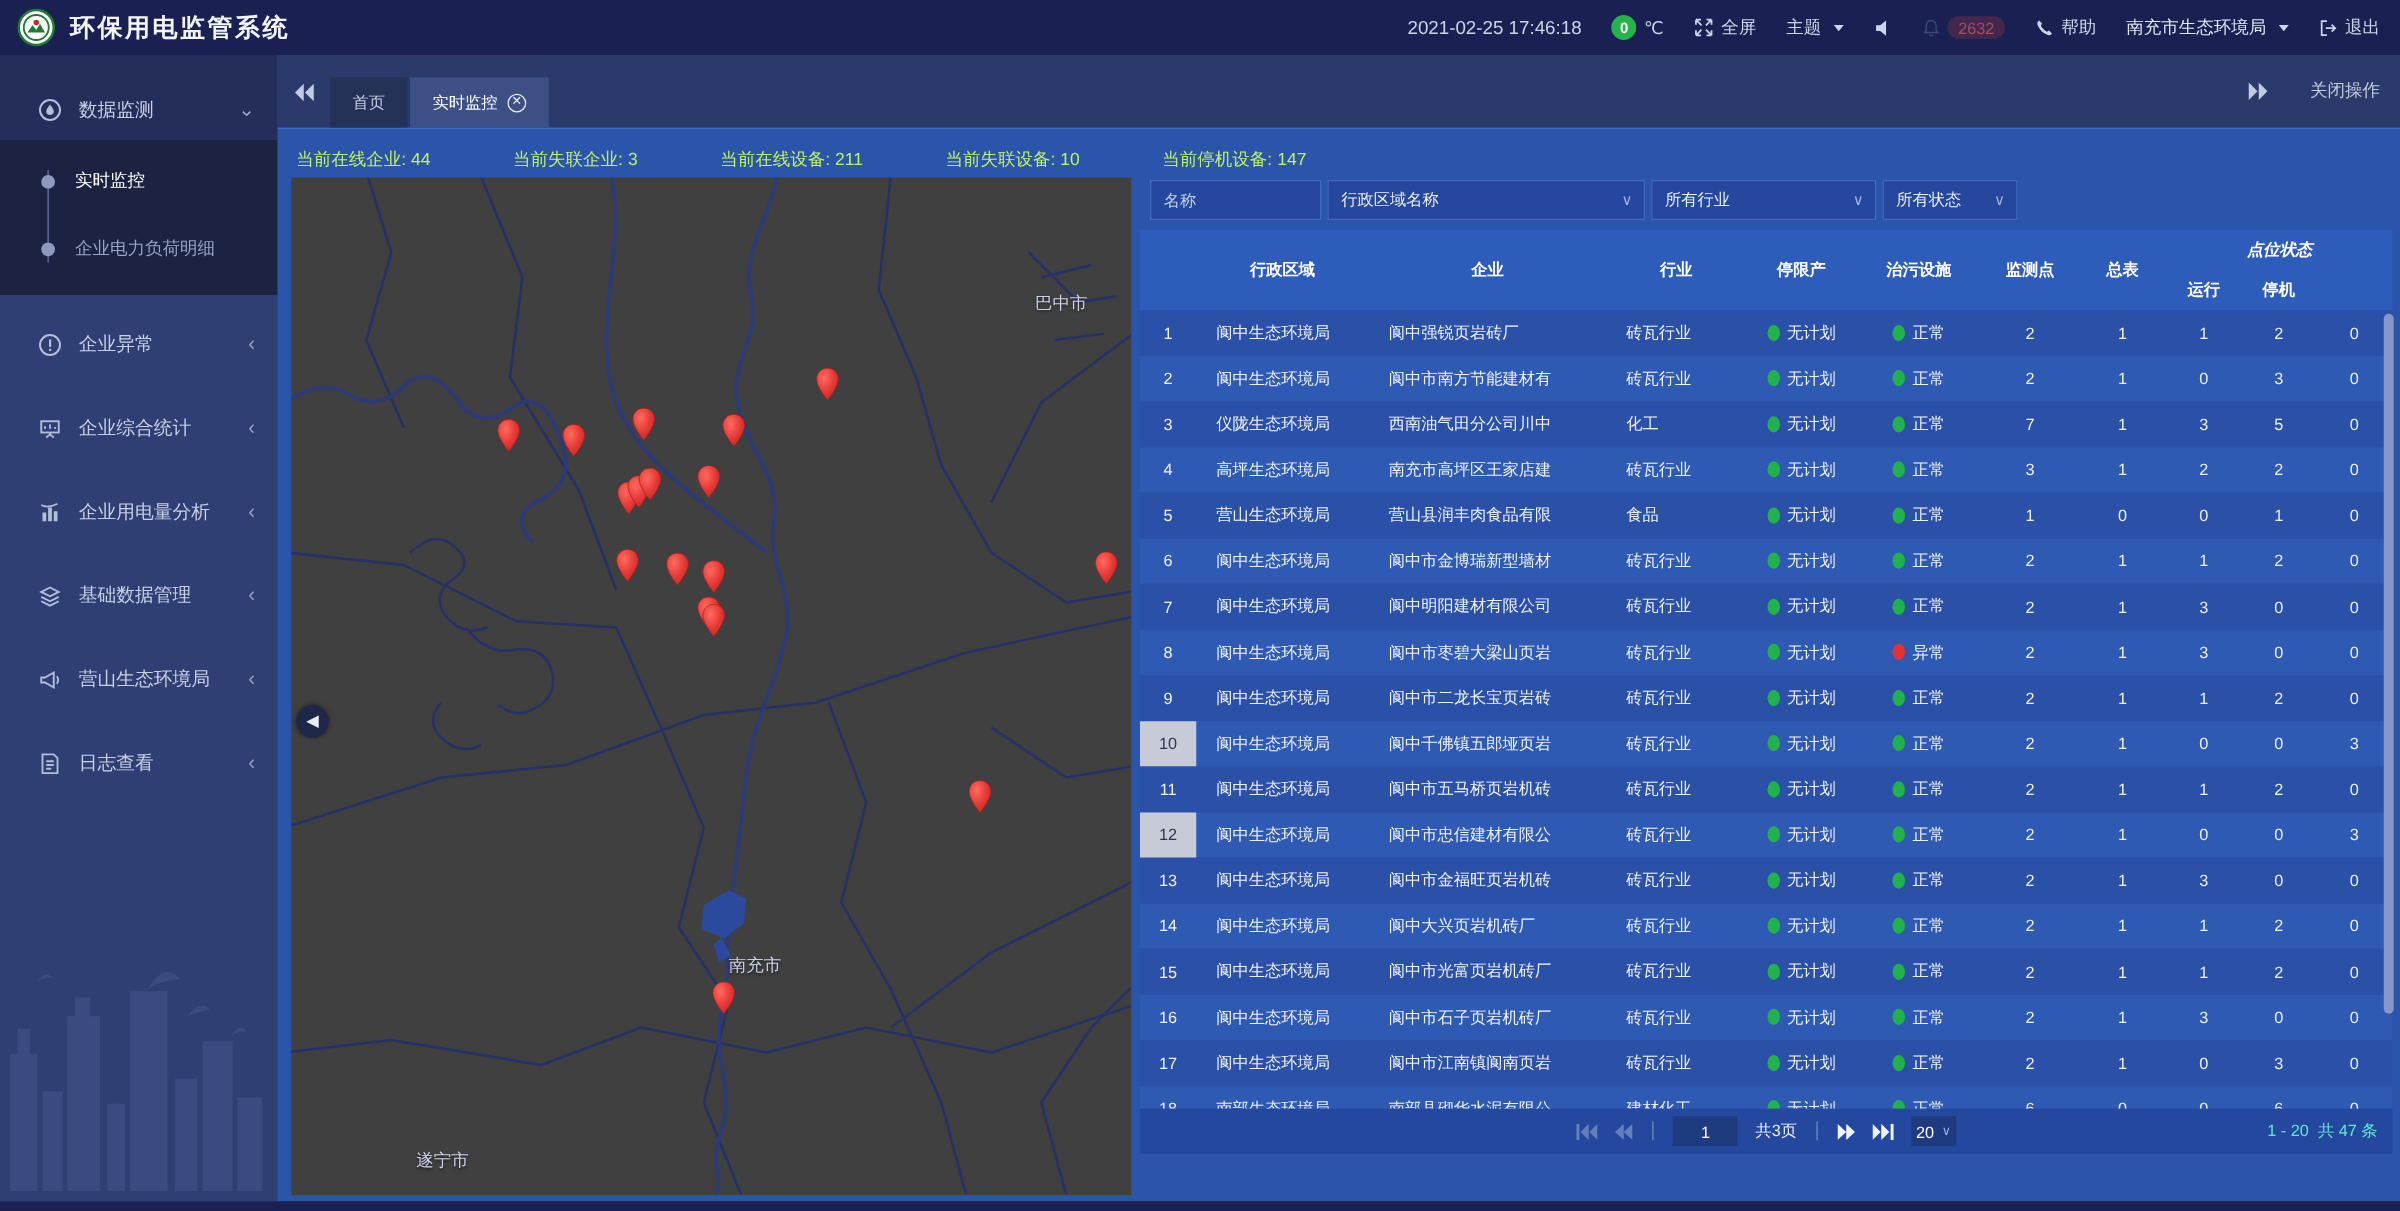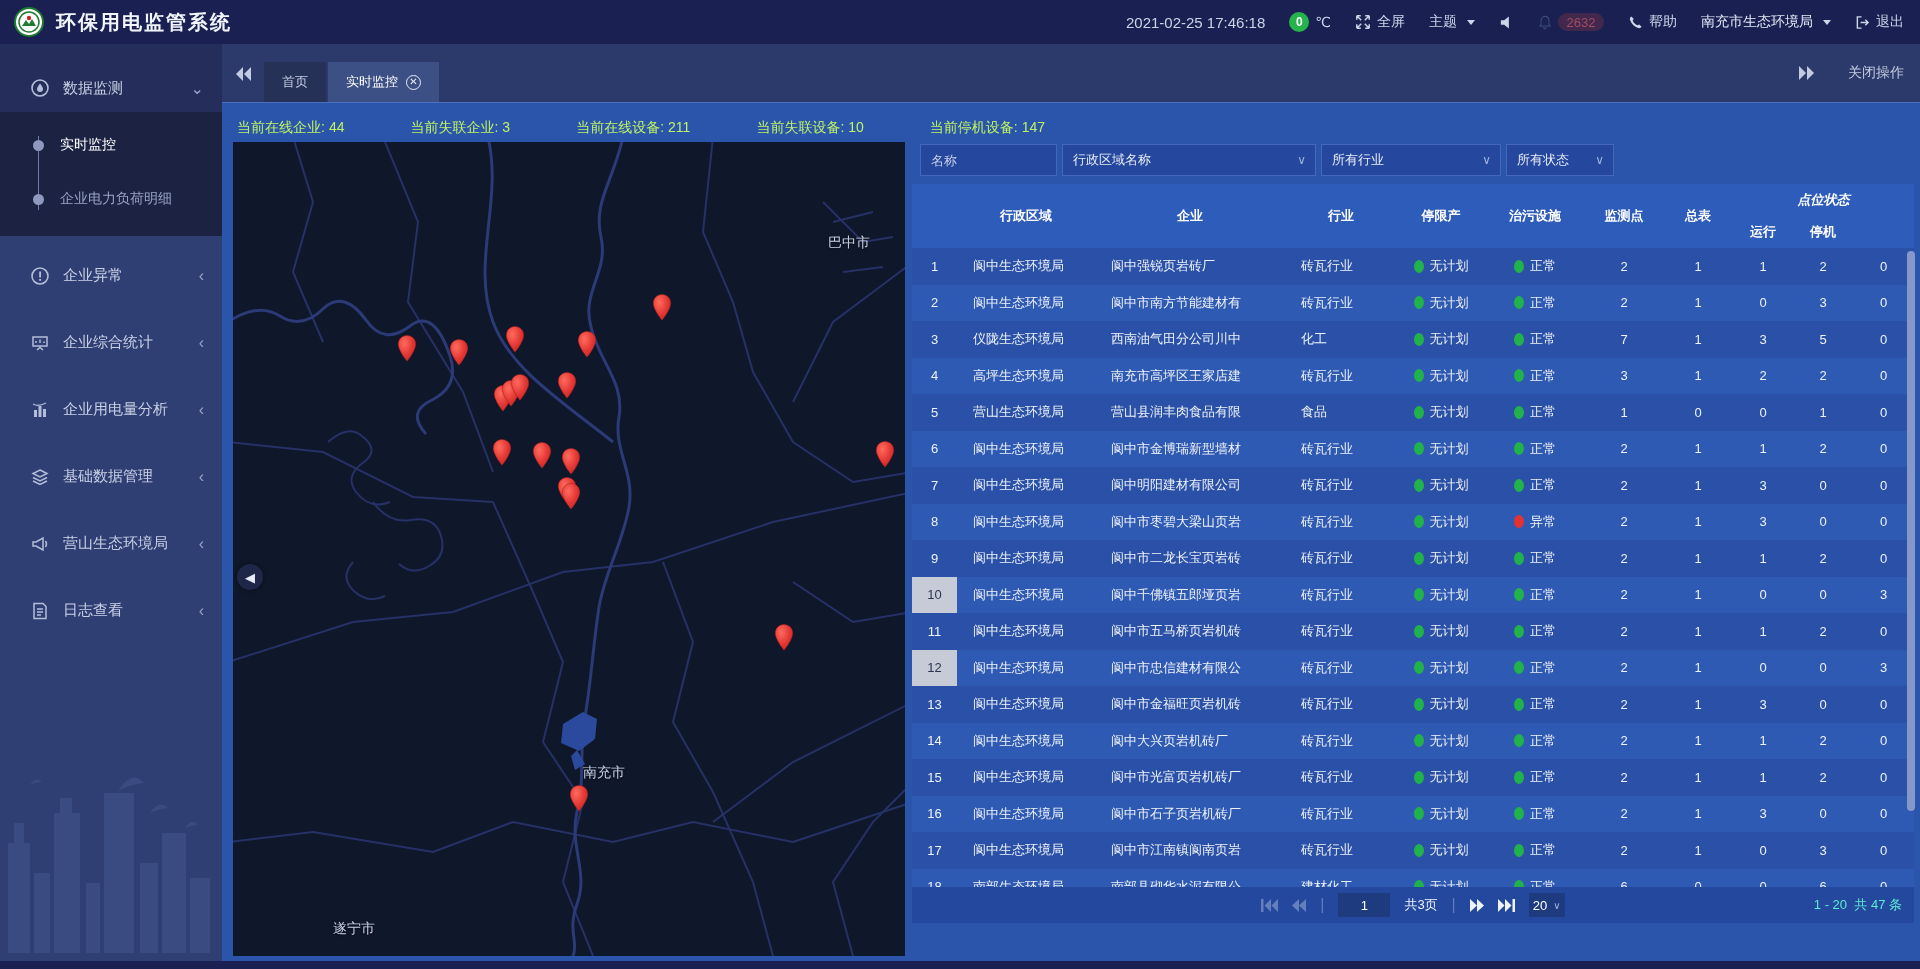--- a/index.html
+++ b/index.html
@@ -54,21 +54,21 @@
   .tabbar-right { position:absolute; right:16px; top:0; height:58px; display:flex; align-items:center; gap:34px; color:#c2cadf; font-size:14px; }
 
   
   .content { position:absolute; left:222px; top:102px; width:1698px; height:867px; background:#2b55ab;
     border-top:1px solid #4a70c2; }
   .stats-row { position:absolute; left:11px; top:12px; height:26px; display:flex; align-items:center; gap:62px;
     color:#bef264; font-size:14px; white-space:nowrap; }
   .stat-item span { margin-left:4px; }
 
   
-  .map-panel { position:absolute; left:11px; top:39px; width:672px; height:814px; background:#0f172a; overflow:hidden; }
+  .map-panel { position:absolute; left:11px; top:39px; width:672px; height:814px; background:#404040; overflow:hidden; }
   .map-svg { position:absolute; left:0; top:0; }
   .city-label { position:absolute; color:#c9d2e8; font-size:14px; text-shadow:0 1px 2px rgba(0,0,0,.6); }
   .pin { position:absolute; width:22px; height:28px; transform:translate(-50%,-88%); }
   .collapse-handle { position:absolute; left:4px; top:422px; width:26px; height:26px; border-radius:50%;
     background:#1f2748; color:#e8edf7; display:flex; align-items:center; justify-content:center; font-size:13px; cursor:pointer; z-index:5;
     box-shadow:0 0 4px rgba(0,0,0,.5); }
 
   
   .table-panel { position:absolute; left:690px; top:39px; width:1002px; height:781px; }
   .filter-row { position:absolute; left:0; top:2px; height:32px; display:flex; gap:5px; padding-left:8px; width:100%; }

